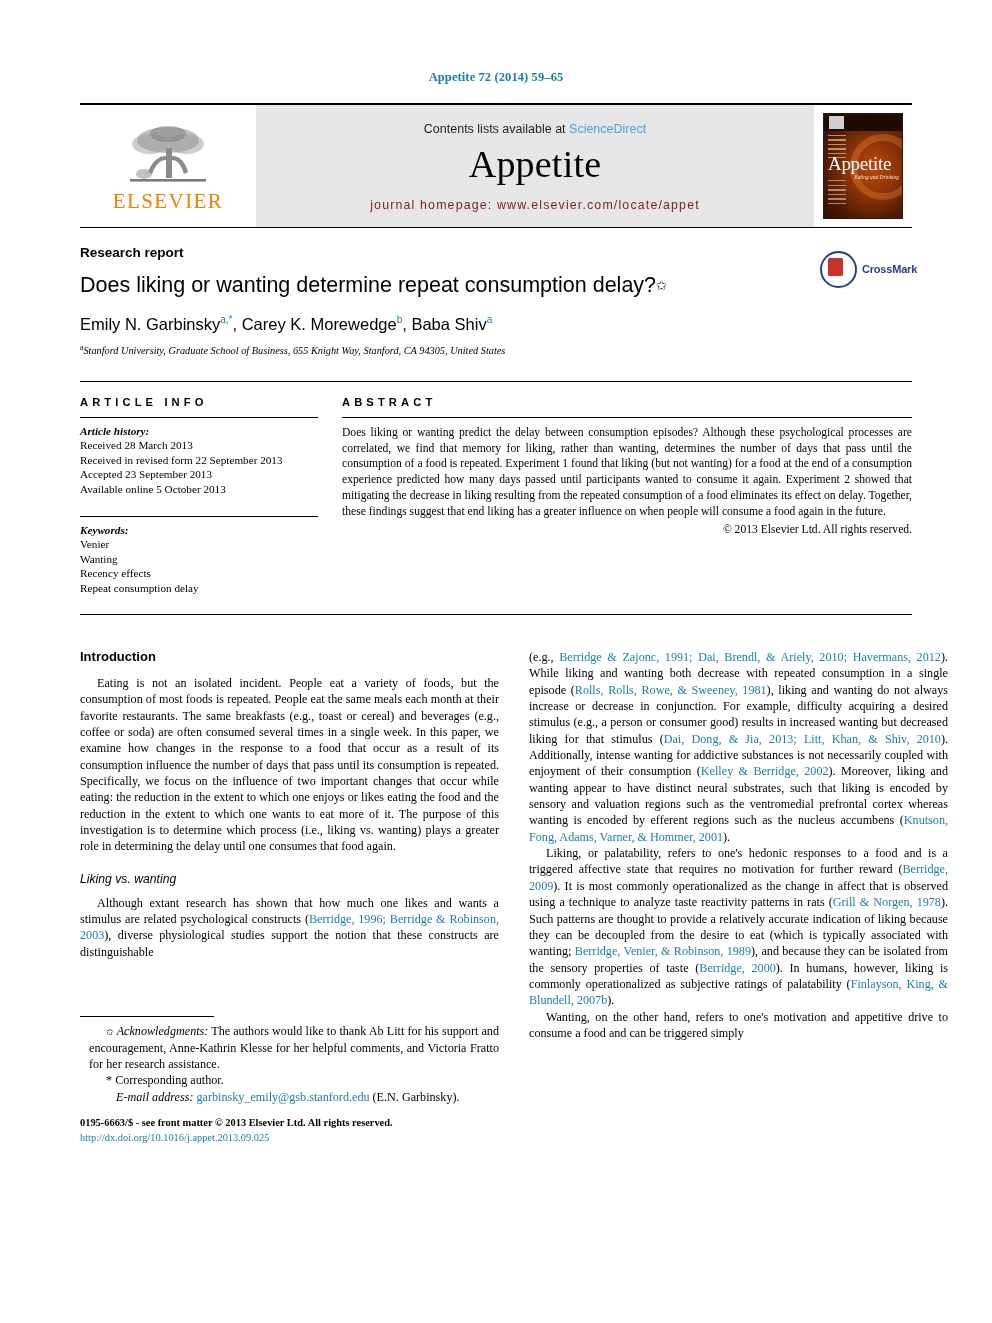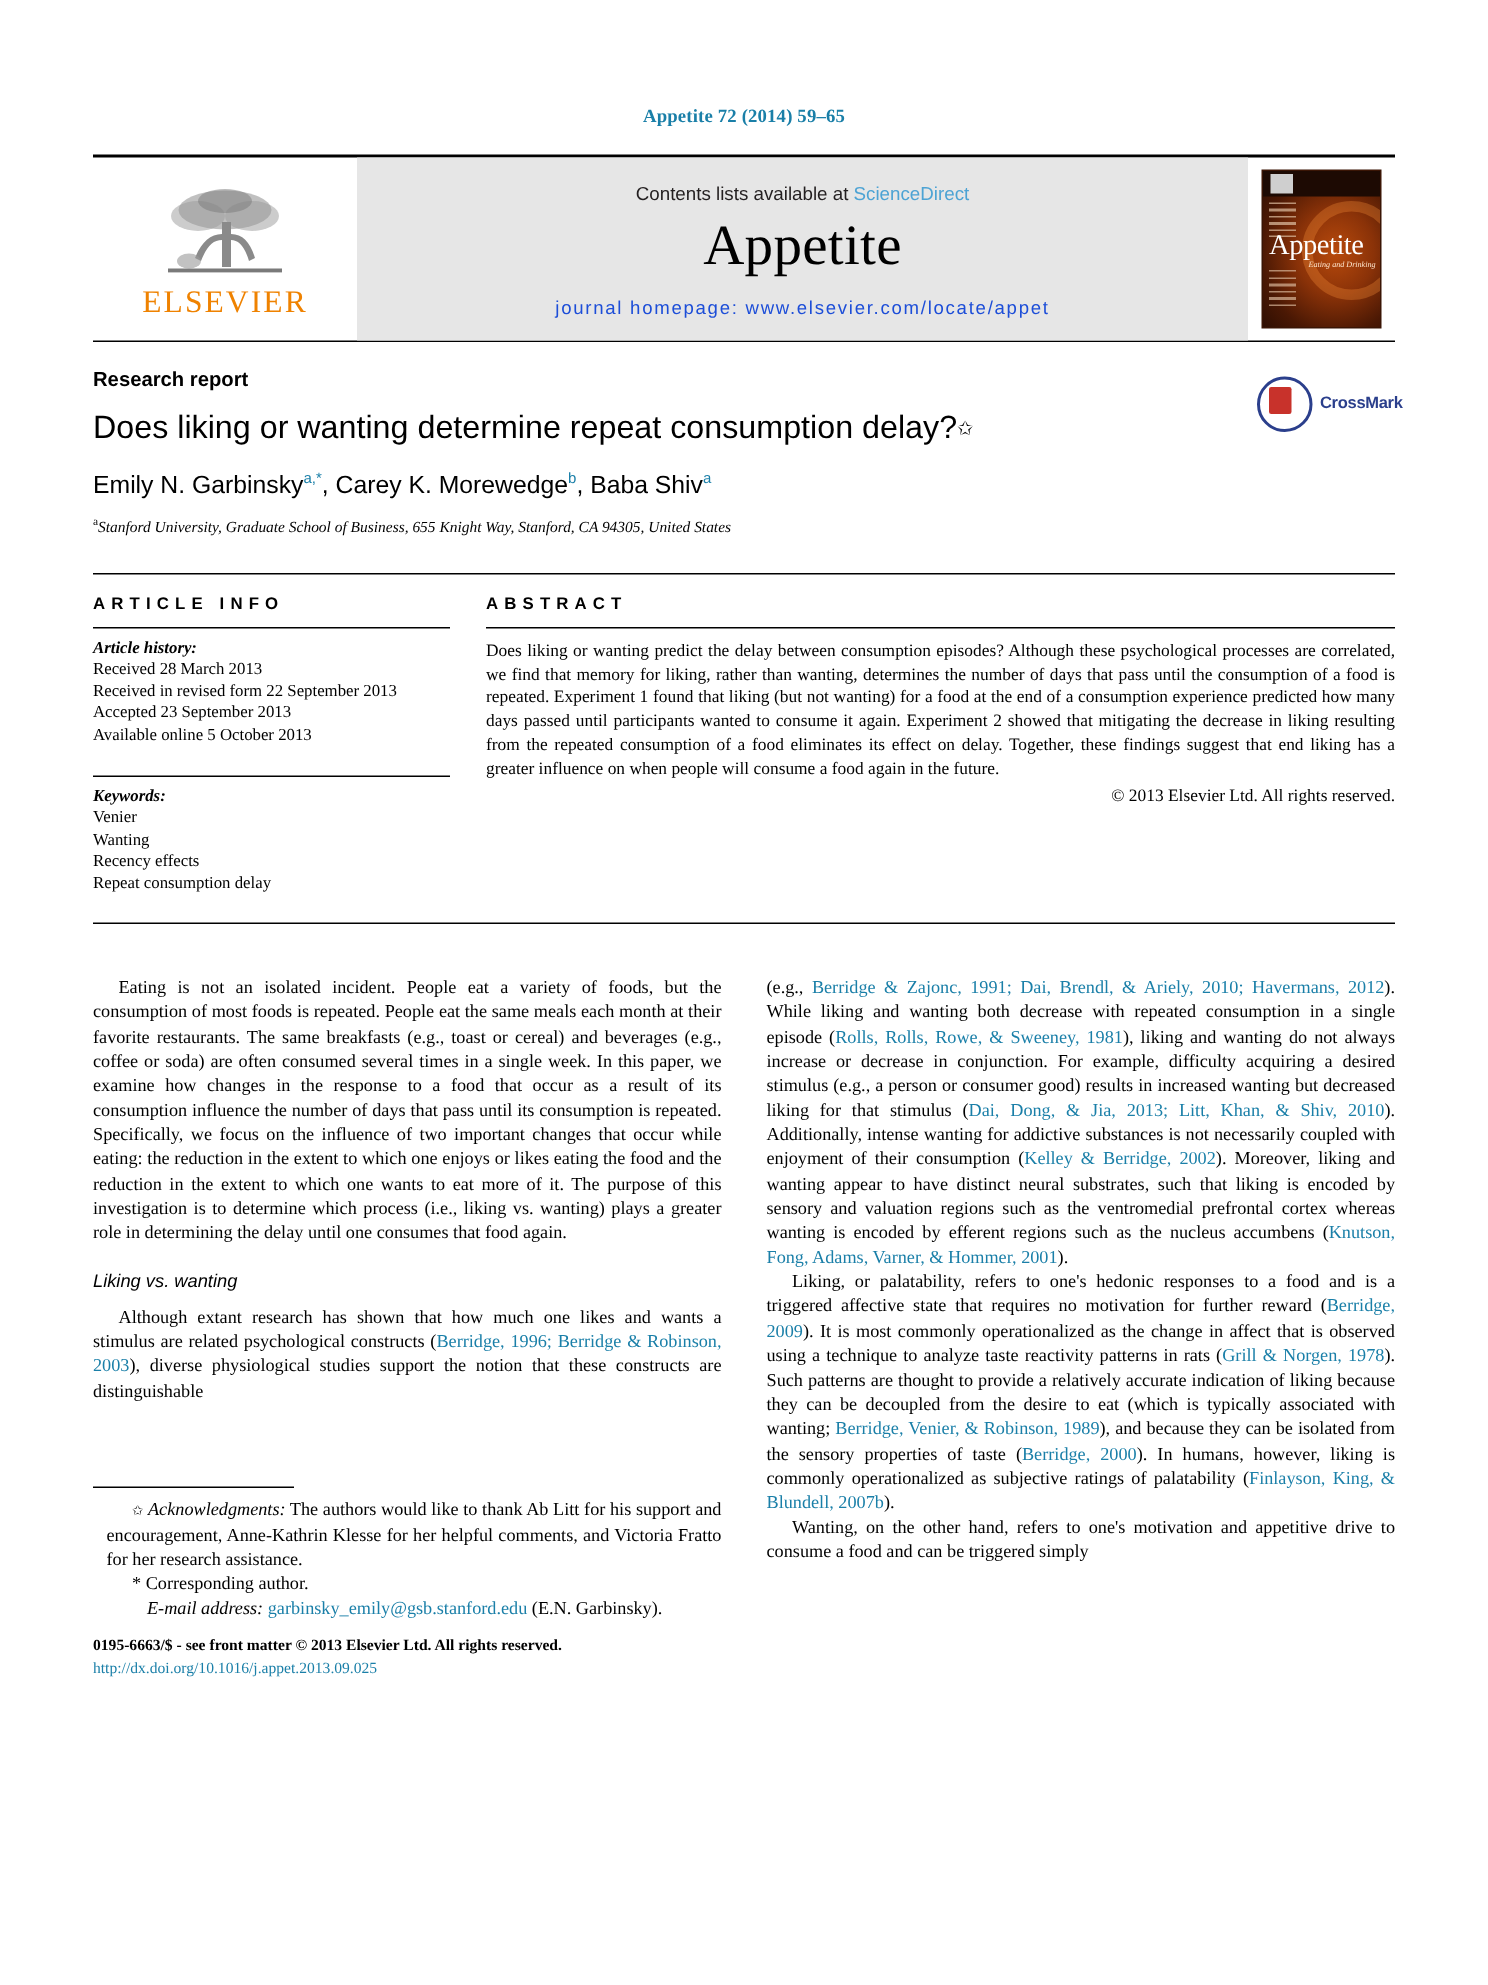--- a/index.html
+++ b/index.html
@@ -13,21 +13,21 @@
     font-family: "Liberation Serif", "DejaVu Serif", serif;
     color: #000000;
     position: relative;
     overflow: hidden;
   }
   .page {
     width: 992px;
     height: 1036px;
     position: relative;
     box-sizing: border-box;
-    padding: 0 62px;
+    padding: 0 80px;
   }
 
   
   .running-head {
     text-align: center;
     color: #1a7fa8;
     font-size: 12.5px;
     font-weight: bold;
     padding-top: 70px;
     letter-spacing: .1px;
@@ -80,21 +80,21 @@
     font-family: "Liberation Serif", serif;
     font-size: 38px;
     line-height: 1.05;
     margin: 9px 0 13px;
     letter-spacing: .2px;
   }
   .homepage-line {
     font-family: "Liberation Sans", sans-serif;
     font-size: 12.4px;
     letter-spacing: 1.15px;
-    color: #1d4ed8;
+    color: #7f1d1d;
   }
   .masthead-right {
     width: 98px;
     flex: 0 0 98px;
     display: flex;
     align-items: center;
     justify-content: center;
   }
 
   
@@ -424,20 +424,21 @@
       <div class="sec-head">ABSTRACT</div>
       <div class="rule"></div>
       <div class="abstract-text">Does liking or wanting predict the delay between consumption episodes? Although these psychological processes are correlated, we find that memory for liking, rather than wanting, determines the number of days that pass until the consumption of a food is repeated. Experiment 1 found that liking (but not wanting) for a food at the end of a consumption experience predicted how many days passed until participants wanted to consume it again. Experiment 2 showed that mitigating the decrease in liking resulting from the repeated consumption of a food eliminates its effect on delay. Together, these findings suggest that end liking has a greater influence on when people will consume a food again in the future.</div>
       <div class="copyright">© 2013 Elsevier Ltd. All rights reserved.</div>
     </div>
   </div>
 
   <div class="body-cols">
 
     <div class="bcol" style="padding-bottom:185px;">
+      <h2 class="body-head">Introduction</h2>
       <p>Eating is not an isolated incident. People eat a variety of foods, but the consumption of most foods is repeated. People eat the same meals each month at their favorite restaurants. The same breakfasts (e.g., toast or cereal) and beverages (e.g., coffee or soda) are often consumed several times in a single week. In this paper, we examine how changes in the response to a food that occur as a result of its consumption influence the number of days that pass until its consumption is repeated. Specifically, we focus on the influence of two important changes that occur while eating: the reduction in the extent to which one enjoys or likes eating the food and the reduction in the extent to which one wants to eat more of it. The purpose of this investigation is to determine which process (i.e., liking vs. wanting) plays a greater role in determining the delay until one consumes that food again.</p>
 
       <h3 class="body-subhead">Liking vs. wanting</h3>
       <p><span>Although extant research has shown that how much one likes and wants a stimulus are related psychological constructs (</span><span class="cite">Berridge, 1996; Berridge &amp; Robinson, 2003</span><span>), diverse physiological studies support the notion that these constructs are distinguishable</span></p>
 
       <div class="footnotes">
         <div class="fn-rule"></div>
         <p class="fn"><span class="star">✩</span> <em>Acknowledgments:</em><span> The authors would like to thank Ab Litt for his support and encouragement, Anne-Kathrin Klesse for her helpful comments, and Victoria Fratto for her research assistance.</span></p>
         <p class="fn"><span>*</span> <span>Corresponding author.</span></p>
         <p class="fn fn-email"><em>E-mail address:</em> <span class="cite">garbinsky_emily@gsb.stanford.edu</span><span> (E.N. Garbinsky).</span></p>

